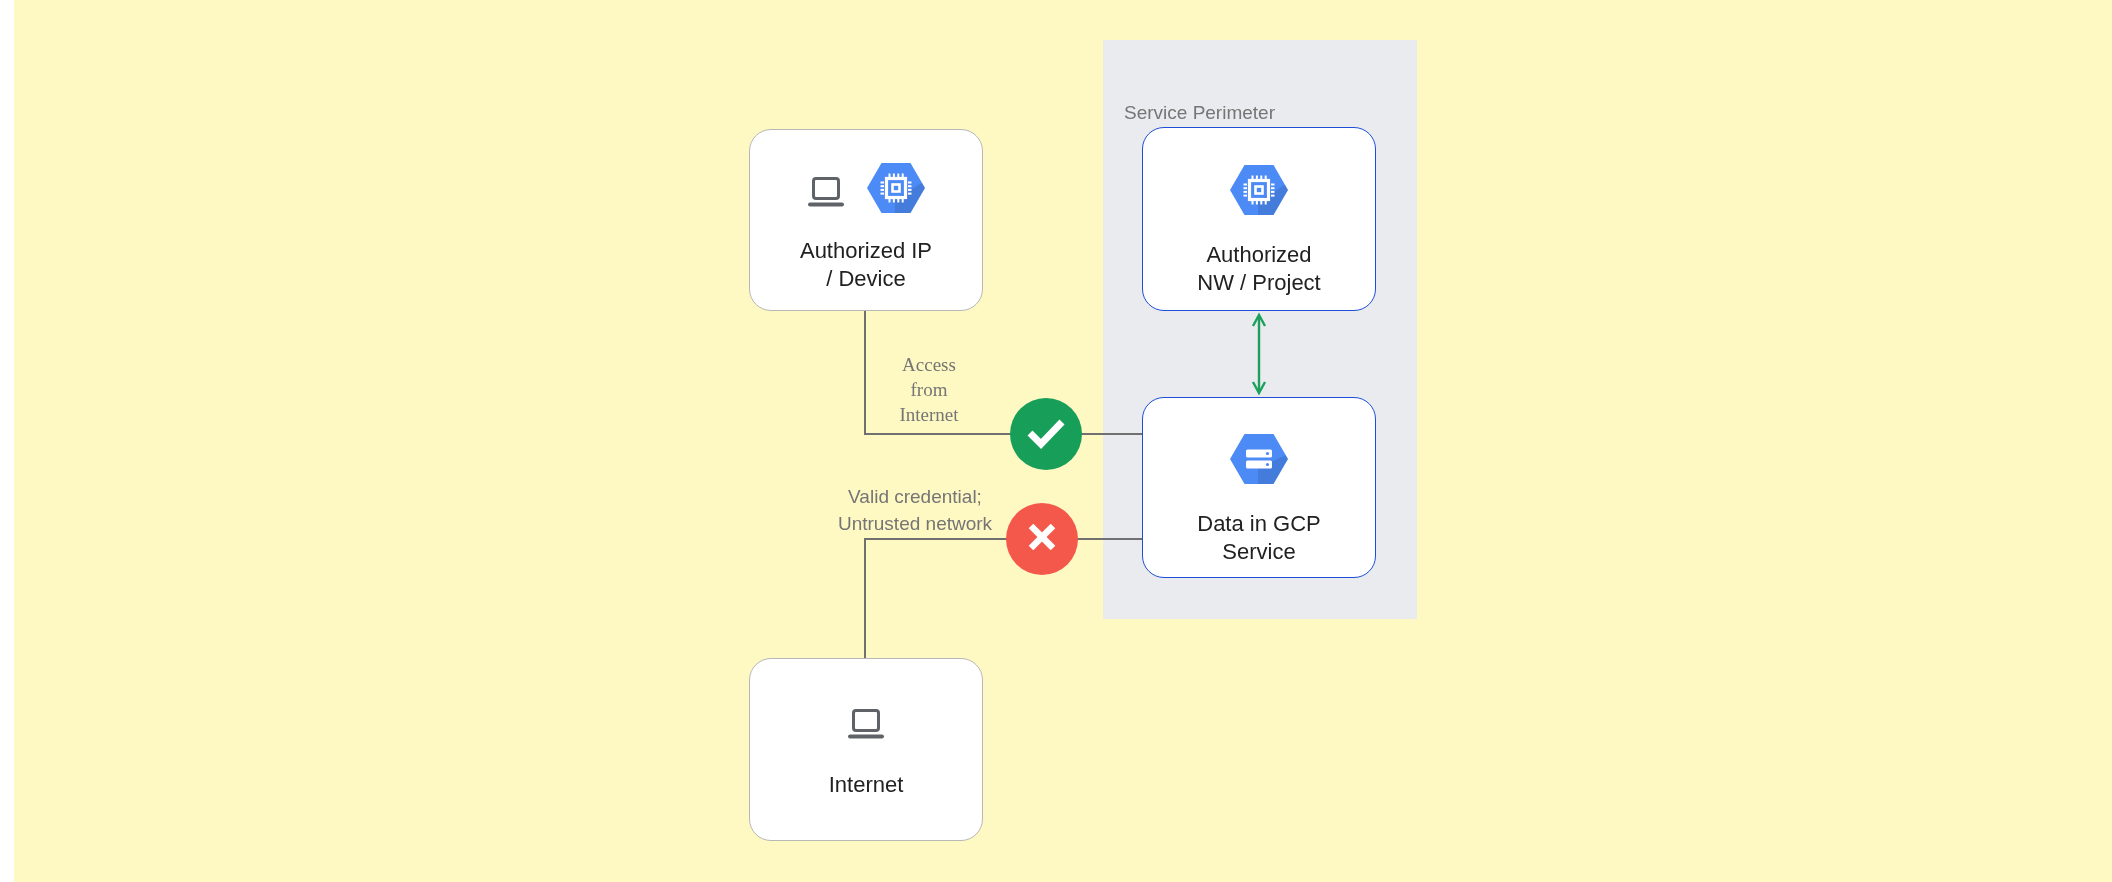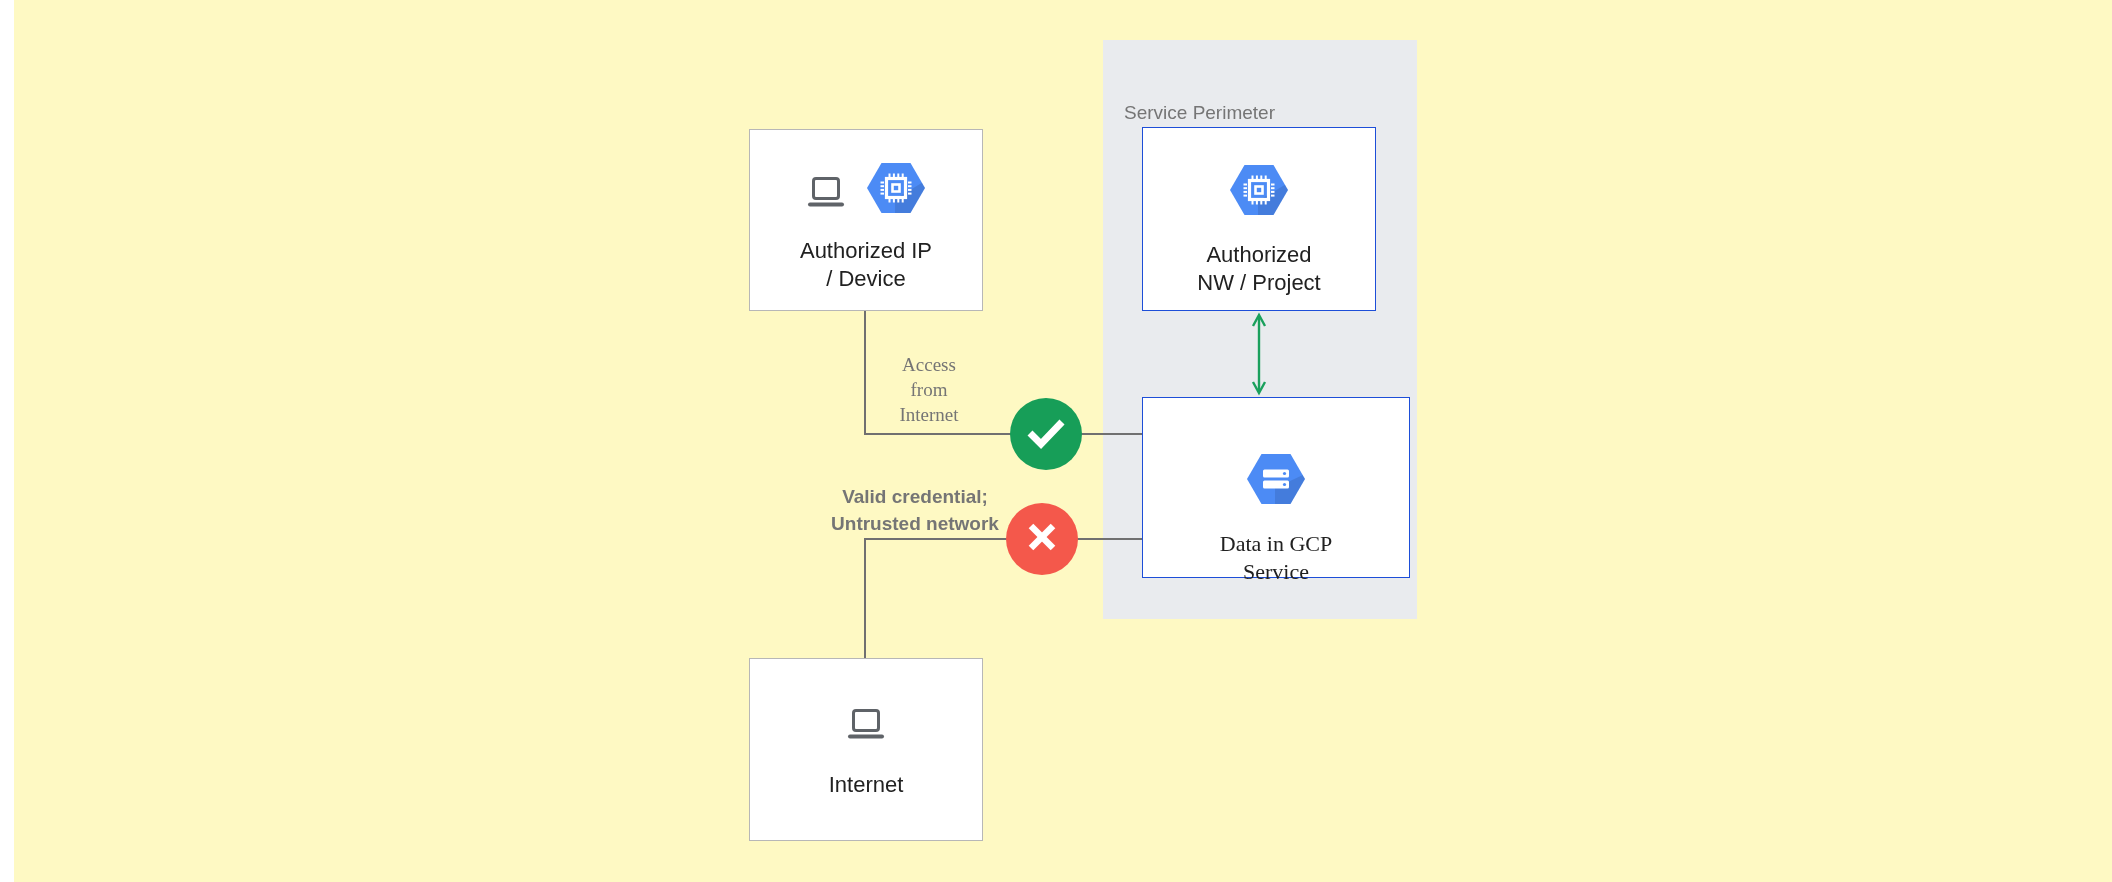--- a/index.html
+++ b/index.html
@@ -31,34 +31,35 @@
     color: #757575;
   }
   
   .node {
     position: absolute;
     background: #ffffff;
     box-sizing: border-box;
     display: flex;
     flex-direction: column;
     align-items: center;
+    border-radius: 22px;
   }
   .node.outer { border: 1px solid #B7B7B7; }
   .node.inner { border: 1px solid #1d4ed8; }
   .node-label {
     font-size: 22px;
     line-height: 28px;
     color: #212121;
     text-align: center;
     white-space: pre-line;
   }
   .node-auth-ip   { left: 735px;  top: 129px; width: 234px; height: 182px; padding-top: 35px; }
   .node-internet  { left: 735px;  top: 658px; width: 234px; height: 183px; padding-top: 50px; }
   .node-auth-nw   { left: 1128px; top: 127px; width: 234px; height: 184px; padding-top: 37px; }
-  .node-data-gcp  { left: 1128px; top: 397px; width: 268px; height: 181px; padding-top: 56px; font-family: Liberation Serif, serif; }
+  .node-data-gcp  { left: 1128px; top: 397px; width: 234px; height: 181px; padding-top: 36px; }
   .node-auth-ip .node-label,
   .node-auth-nw .node-label,
   .node-data-gcp .node-label { margin-top: 22px; }
   .node-internet .node-label { margin-top: 28px; }
   .icon-row {
     display: flex;
     align-items: center;
     gap: 22px;
     height: 50px;
   }
@@ -85,21 +86,21 @@
   .badge-x     { left: 992px; top: 503px; background: #F4584B; }
   
   .edge-label {
     position: absolute;
     font-size: 19px;
     color: #757575;
     text-align: center;
     white-space: pre-line;
   }
   .edge-label-access { left: 835px; top: 352px; width: 160px; line-height: 25px; font-family: Liberation Serif, serif; }
-  .edge-label-valid  { left: 771px; top: 483px; width: 260px; line-height: 27px; font-weight: bold; }
+  .edge-label-valid  { left: 771px; top: 483px; width: 260px; line-height: 27px; }
   
   .double-arrow {
     position: absolute;
     left: 1237px; top: 311px;
   }
 </style>
 </head>
 <body>
 
 <div class="stage">

